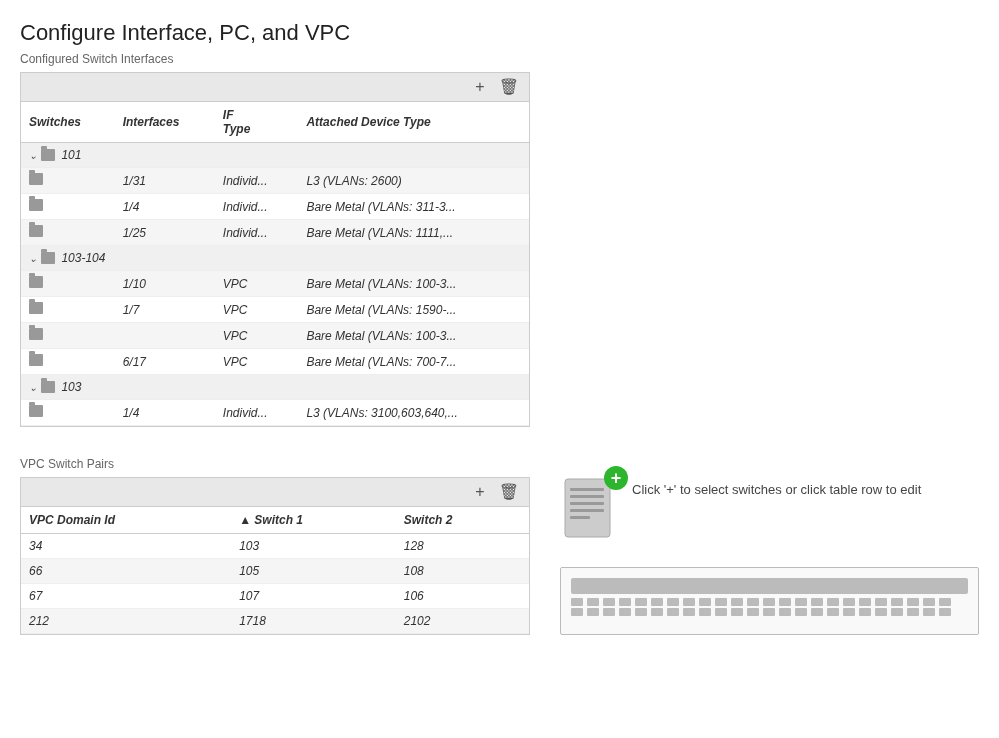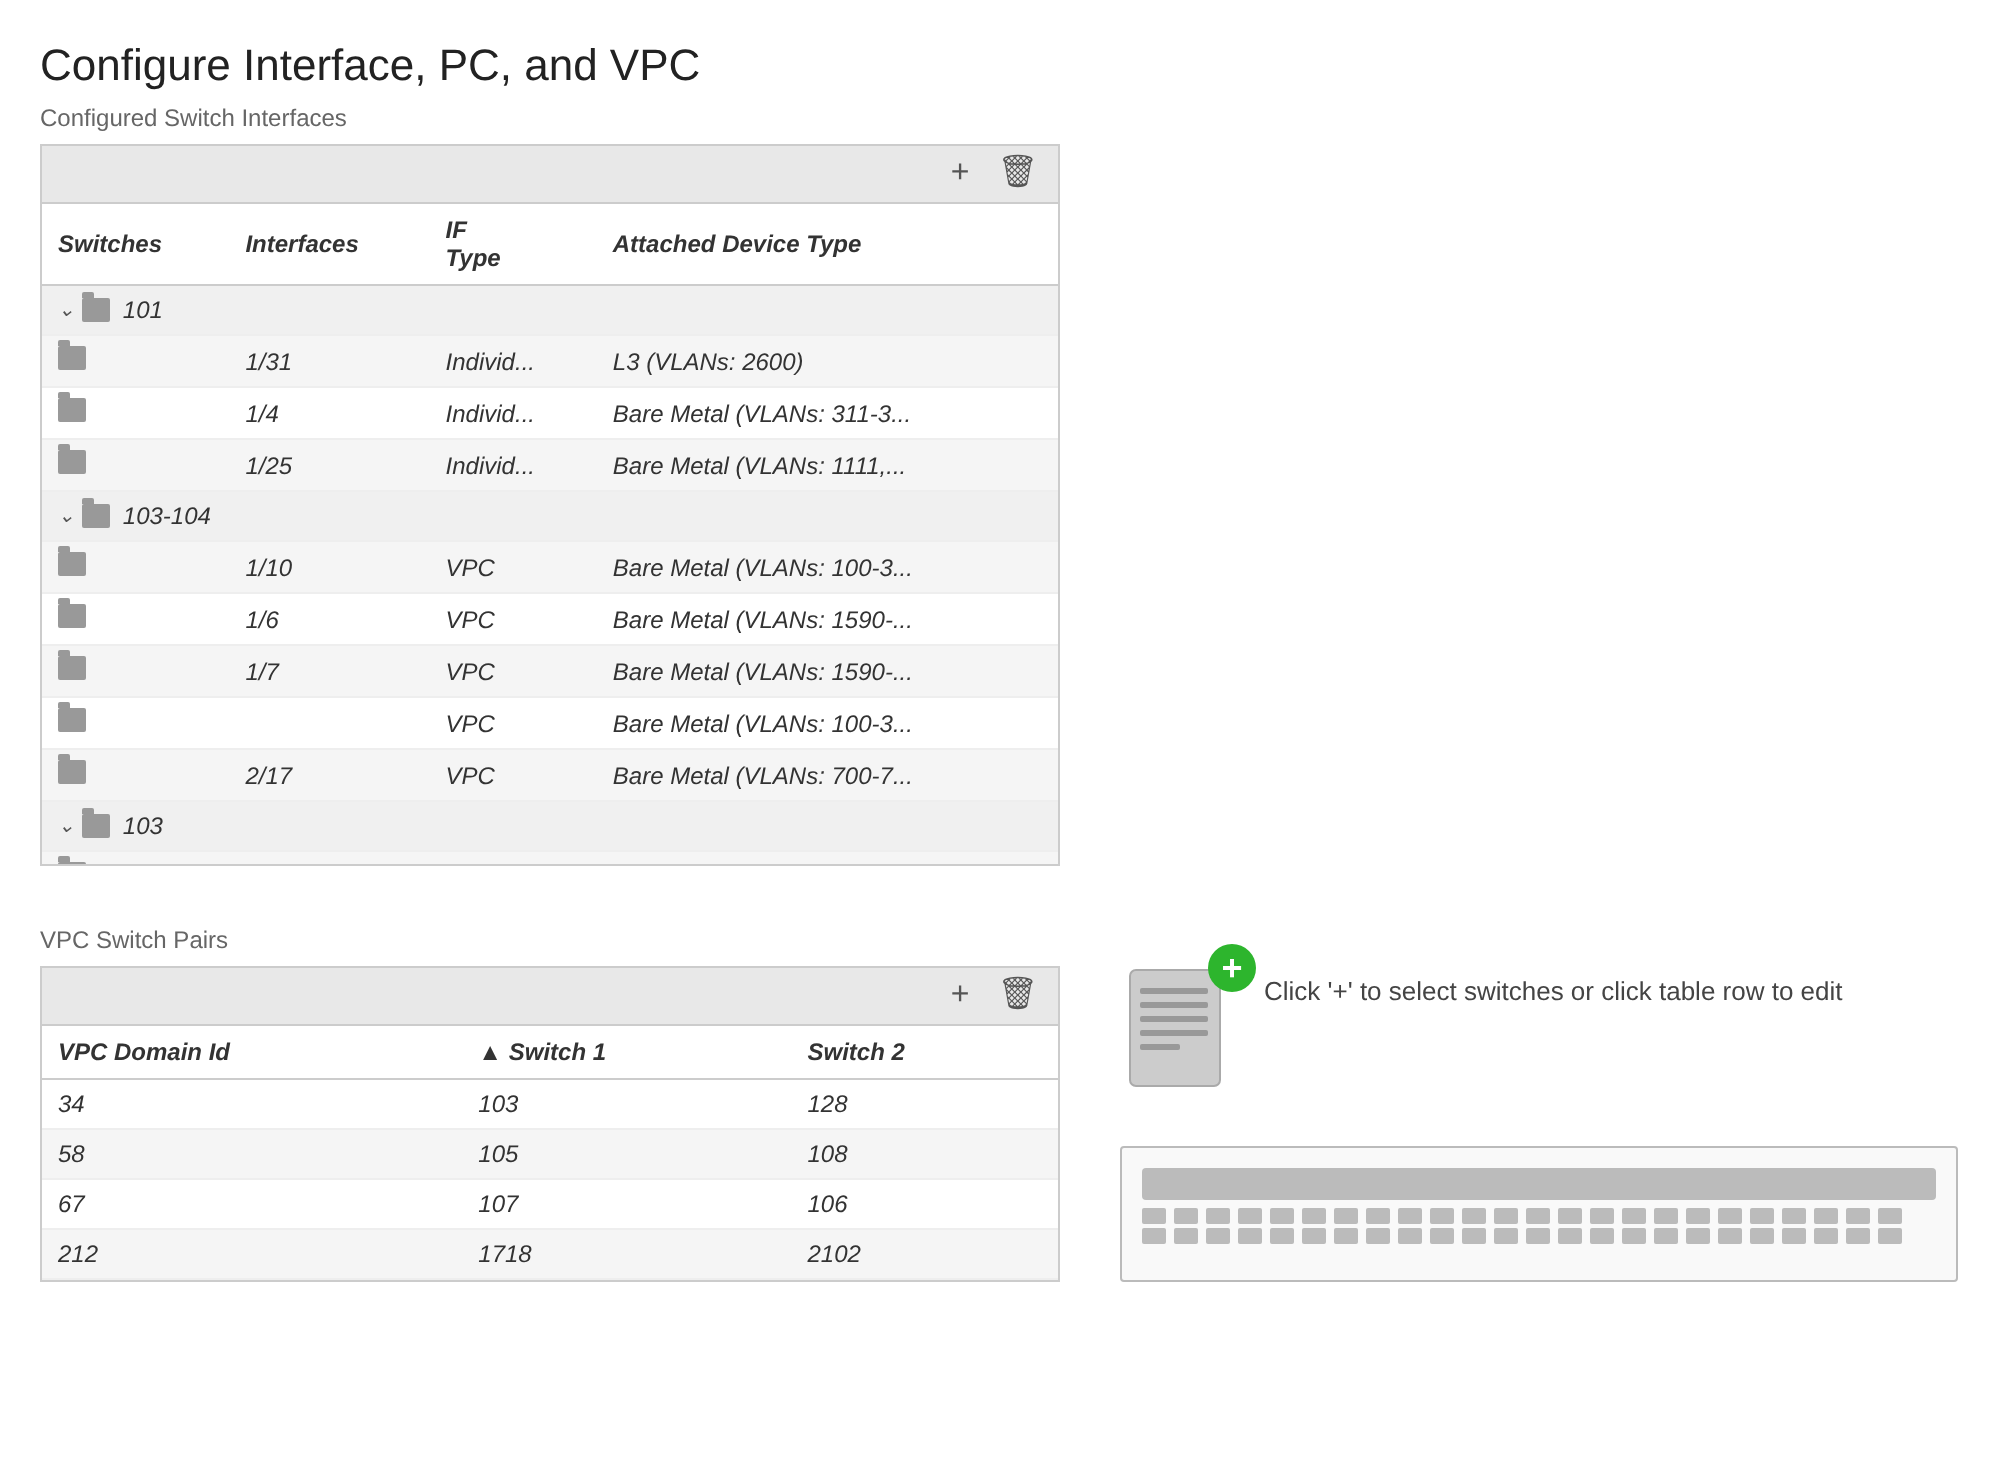--- a/index.html
+++ b/index.html
@@ -297,41 +297,35 @@
           <span>103-104</span>
         </span>
       </td>
                 </tr>
                 <tr style="background: rgb(245, 245, 245);">
                   <td><span class="folder-icon"></span></td>
                   <td>1/10</td>
                   <td>VPC</td>
                   <td>Bare Metal (VLANs: 100-3...</td>
                 </tr>
-                <tr style="background: rgb(255, 255, 255);">
-                  <td><span class="folder-icon"></span></td>
-                  <td>1/6</td>
-                  <td>VPC</td>
-                  <td>Bare Metal (VLANs: 1590-...</td>
-                </tr>
                 <tr style="background: rgb(245, 245, 245);">
                   <td><span class="folder-icon"></span></td>
                   <td>1/7</td>
                   <td>VPC</td>
                   <td>Bare Metal (VLANs: 1590-...</td>
                 </tr>
                 <tr style="background: rgb(255, 255, 255);">
                   <td><span class="folder-icon"></span></td>
                   <td></td>
                   <td>VPC</td>
                   <td>Bare Metal (VLANs: 100-3...</td>
                 </tr>
                 <tr style="background: rgb(245, 245, 245);">
                   <td><span class="folder-icon"></span></td>
-                  <td>2/17</td>
+                  <td>6/17</td>
                   <td>VPC</td>
                   <td>Bare Metal (VLANs: 700-7...</td>
                 </tr>
                 <tr class="group-row">
                   <td colspan="4">
         <span class="group-label">
           <span class="chevron">⌄</span>
           <span class="folder-icon"></span>
           <span>103</span>
         </span>
@@ -367,21 +361,21 @@
             </tr>
           </thead>
           <tbody id="vpc-tbody">
 
           <tr style="background: rgb(255, 255, 255);">
                 <td>34</td>
                 <td>103</td>
                 <td>128</td>
               </tr>
               <tr style="background: rgb(245, 245, 245);">
-                <td>58</td>
+                <td>66</td>
                 <td>105</td>
                 <td>108</td>
               </tr>
               <tr style="background: rgb(214, 234, 248);">
                 <td>67</td>
                 <td>107</td>
                 <td>106</td>
               </tr>
               <tr style="background: rgb(245, 245, 245);">
                 <td>212</td>

